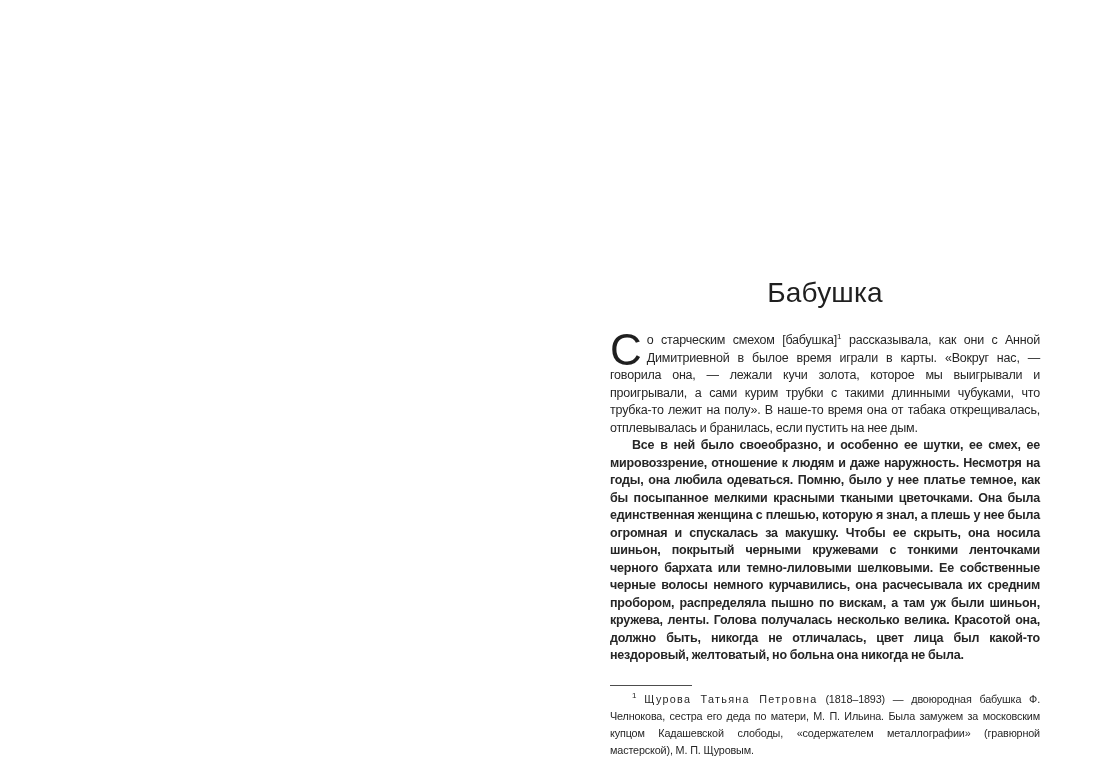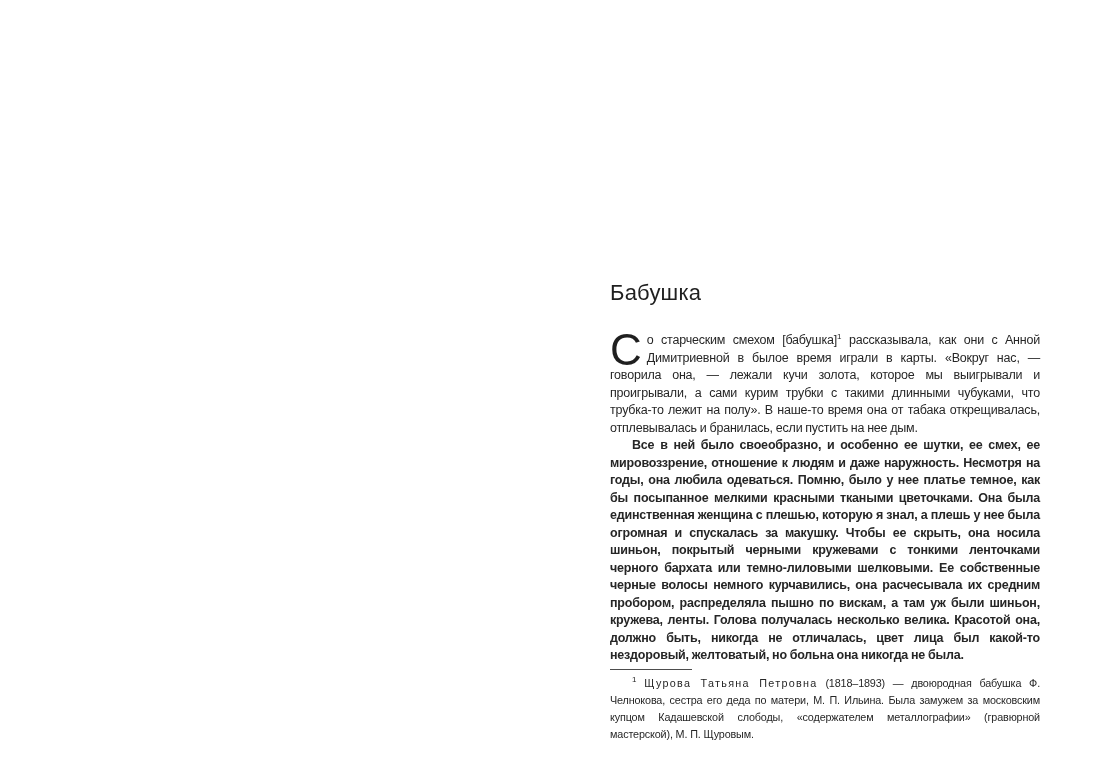--- a/index.html
+++ b/index.html
@@ -19,24 +19,24 @@
     background: #ffffff;
   }
   .text-column {
     position: absolute;
     left: 610px;
     top: 276px;
     width: 430px;
   }
   .chapter-title {
     margin: 0 0 22px 0;
-    font-size: 22px;
+    font-size: 28px;
     line-height: 34px;
     font-weight: 400;
-    text-align: left;
+    text-align: center;
     letter-spacing: 0.2px;
     color: #1f1f1f;
   }
   .body-text {
     font-size: 12.5px;
     line-height: 17.5px;
     text-align: justify;
     letter-spacing: -0.2px;
     word-spacing: -0.4px;
     color: #262626;
@@ -53,21 +53,21 @@
     letter-spacing: 0;
     color: #1f1f1f;
   }
   .fn-ref {
     font-size: 8px;
     line-height: 0;
     vertical-align: super;
     letter-spacing: 0;
   }
   .footnote {
-    margin-top: 4px;
+    margin-top: 20px;
     font-size: 10.8px;
     line-height: 17px;
     text-align: justify;
     letter-spacing: -0.15px;
     color: #262626;
   }
   .footnote-rule {
     width: 82px;
     height: 0;
     border-top: 1px solid #4d4d4d;

